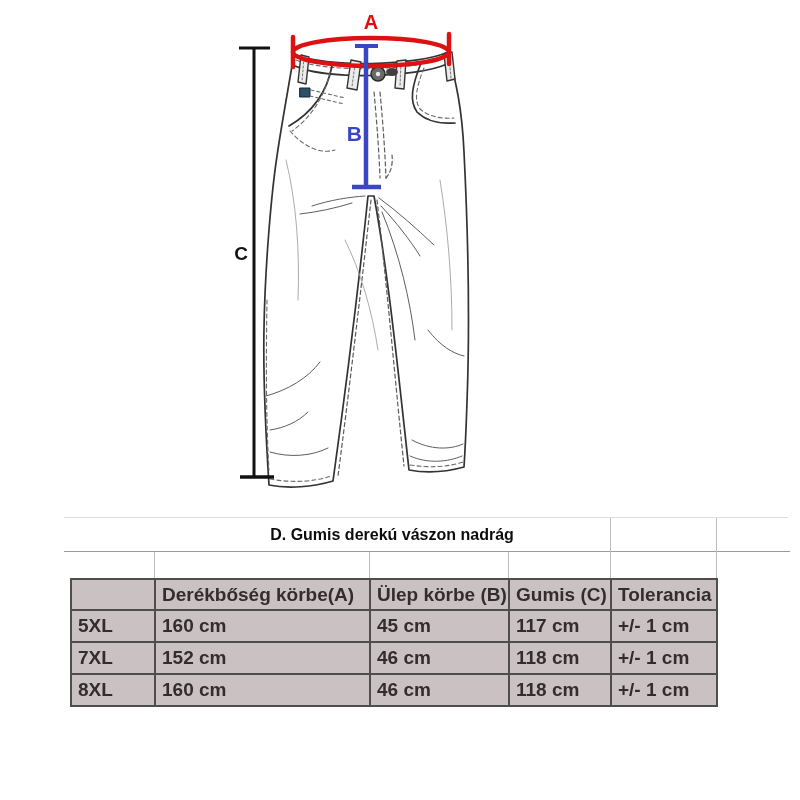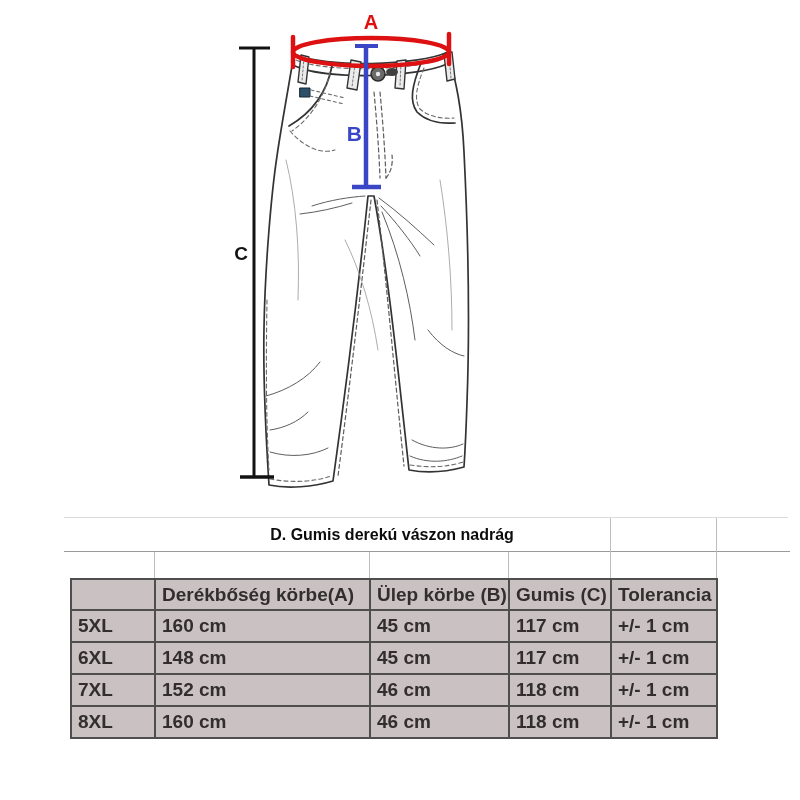--- a/index.html
+++ b/index.html
@@ -185,27 +185,20 @@
     </thead>
     <tbody>
       <tr>
         <td>5XL</td>
         <td>160 cm</td>
         <td>45 cm</td>
         <td>117 cm</td>
         <td>+/- 1 cm</td>
       </tr>
       <tr>
-        <td>6XL</td>
-        <td>148 cm</td>
-        <td>45 cm</td>
-        <td>117 cm</td>
-        <td>+/- 1 cm</td>
-      </tr>
-      <tr>
         <td>7XL</td>
         <td>152 cm</td>
         <td>46 cm</td>
         <td>118 cm</td>
         <td>+/- 1 cm</td>
       </tr>
       <tr>
         <td>8XL</td>
         <td>160 cm</td>
         <td>46 cm</td>

